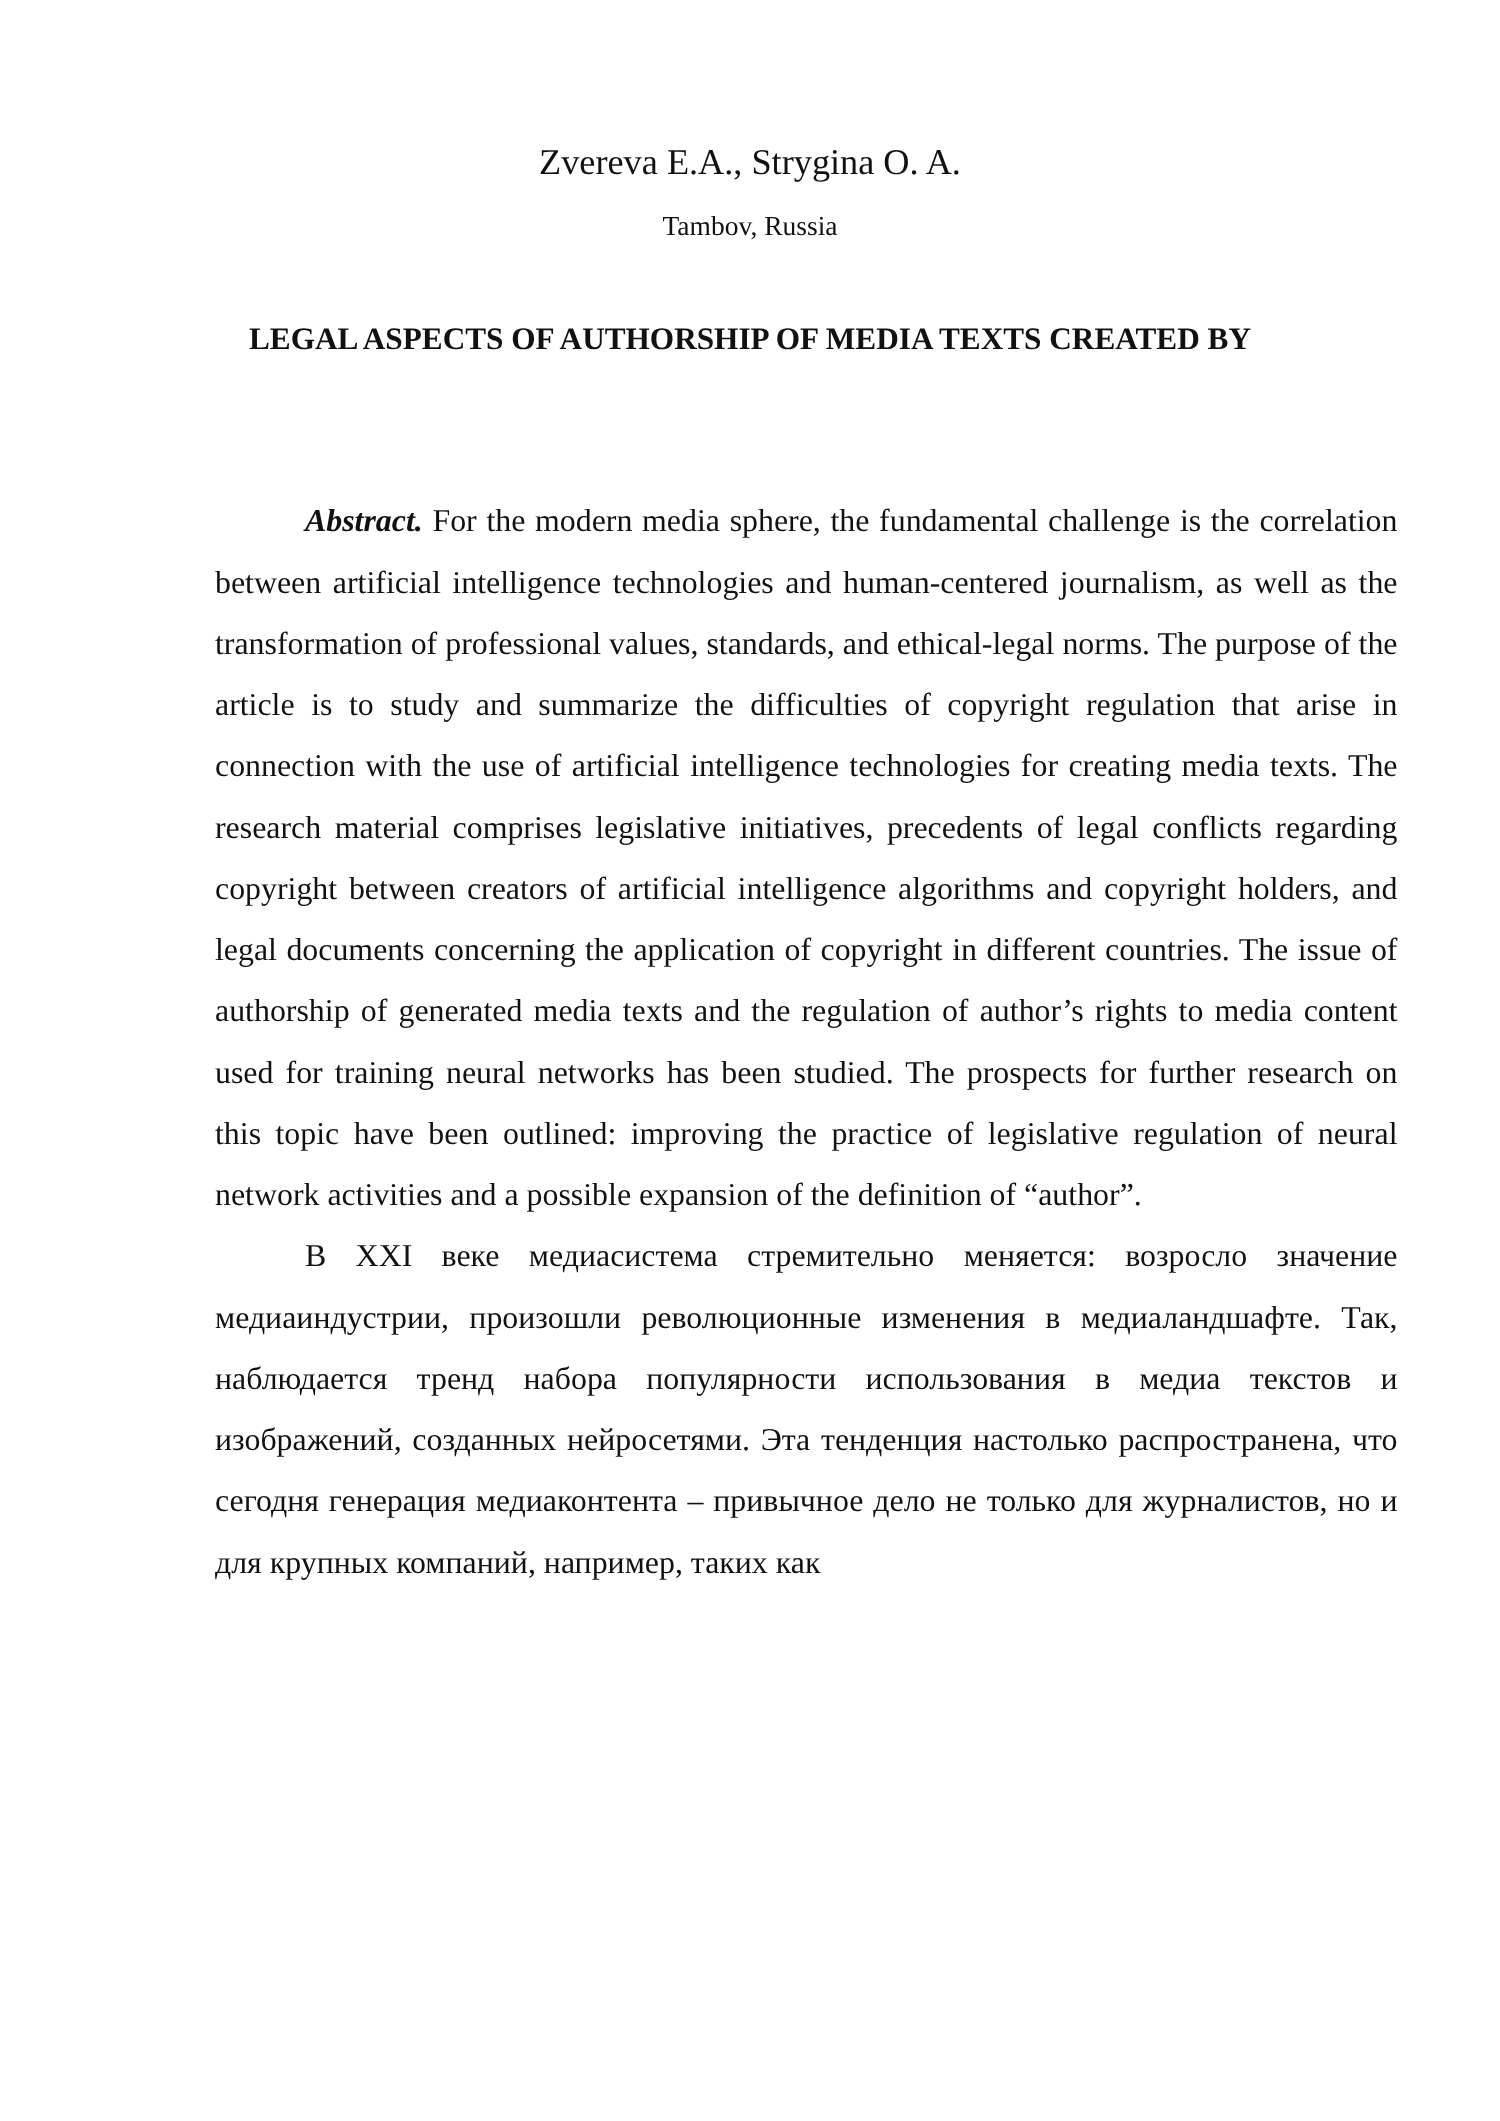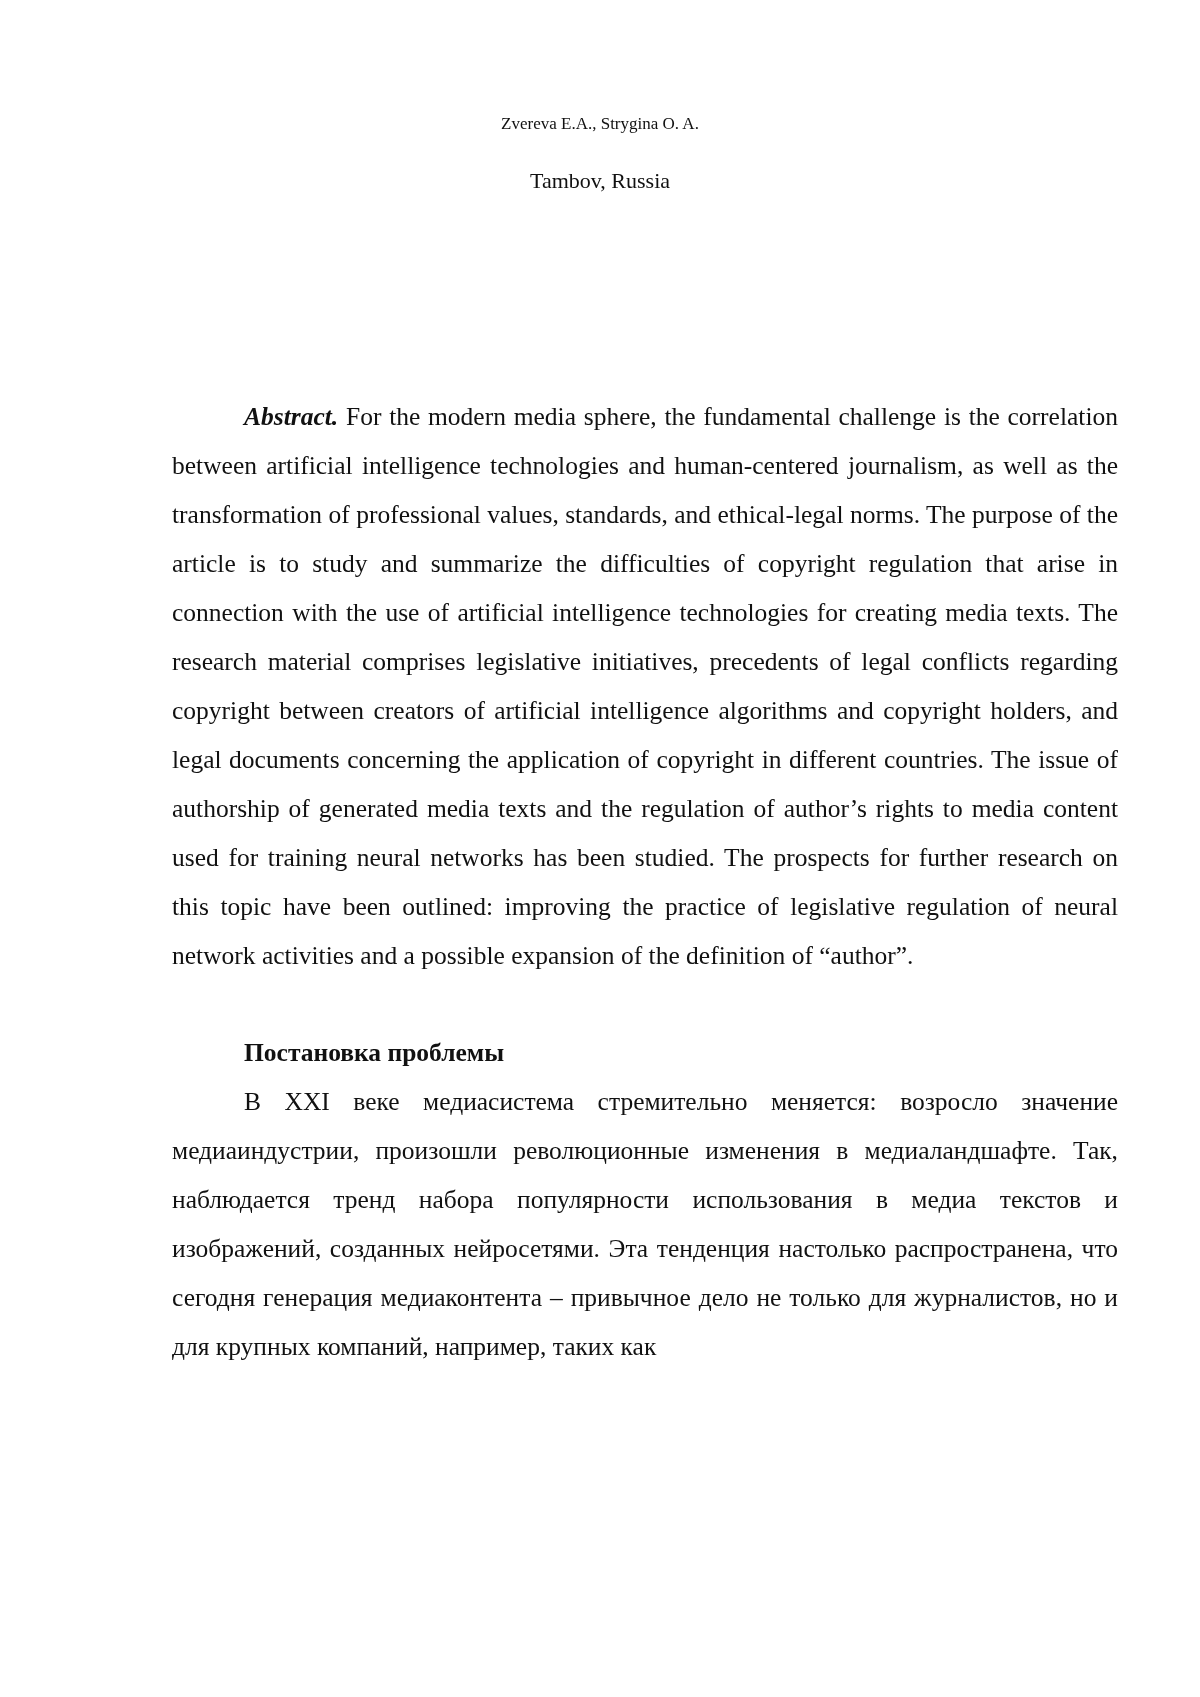--- a/index.html
+++ b/index.html
@@ -3,38 +3,38 @@
 <meta charset="utf-8">
 <style>
   html, body { margin: 0; padding: 0; background: #ffffff; }
   body { width: 1200px; height: 1697px; position: relative; overflow: hidden; }
   .page {
     position: absolute; left: 0; top: 0; width: 1200px; height: 1697px;
     font-family: "Liberation Serif", "DejaVu Serif", serif;
     color: #111111;
   }
   .center { position: absolute; left: 0; width: 1200px; text-align: center; }
-  .authors { top: 114px; font-size: 17px; }
+  .authors { top: 114px; font-size: 29px; }
   .location { top: 168px; font-size: 22px; }
   .title { top: 248px; font-size: 25px; font-weight: bold; line-height: 48px; }
   .body {
     position: absolute; left: 172px; width: 946px; top: 392px;
     font-size: 25.5px; line-height: 49px; text-align: justify;
   }
   .body p { margin: 0; text-indent: 72px; }
   .label-italic { font-style: italic; font-weight: bold; }
   .heading { font-weight: bold; text-indent: 72px; margin-top: 48px !important; }
 </style>
 </head>
 <body>
 
 <div class="page">
   <div class="center authors">Zvereva E.A., Strygina O. A.</div>
   <div class="center location">Tambov, Russia</div>
   <div class="center title">
+    <div>LEGAL ASPECTS OF AUTHORSHIP OF MEDIA TEXTS CREATED BY</div>
   </div>
 
   <div class="body">
     <p><span class="label-italic">Abstract.</span><span> For the modern media sphere, the fundamental challenge is the correlation between artificial intelligence technologies and human-centered journalism, as well as the transformation of professional values, standards, and ethical-legal norms. The purpose of the article is to study and summarize the difficulties of copyright regulation that arise in connection with the use of artificial intelligence technologies for creating media texts. The research material comprises legislative initiatives, precedents of legal conflicts regarding copyright between creators of artificial intelligence algorithms and copyright holders, and legal documents concerning the application of copyright in different countries. The issue of authorship of generated media texts and the regulation of author’s rights to media content used for training neural networks has been studied. The prospects for further research on this topic have been outlined: improving the practice of legislative regulation of neural network activities and a possible expansion of the definition of “author”.</span></p>
-    <p class="heading">Постановка проблемы</p>
     <p>В XXI веке медиасистема стремительно меняется: возросло значение медиаиндустрии, произошли революционные изменения в медиаландшафте. Так, наблюдается тренд набора популярности использования в медиа текстов и изображений, созданных нейросетями. Эта тенденция настолько распространена, что сегодня генерация медиаконтента – привычное дело не только для журналистов, но и для крупных компаний, например, таких как</p>
   </div>
 </div>
 
 </body></html>

